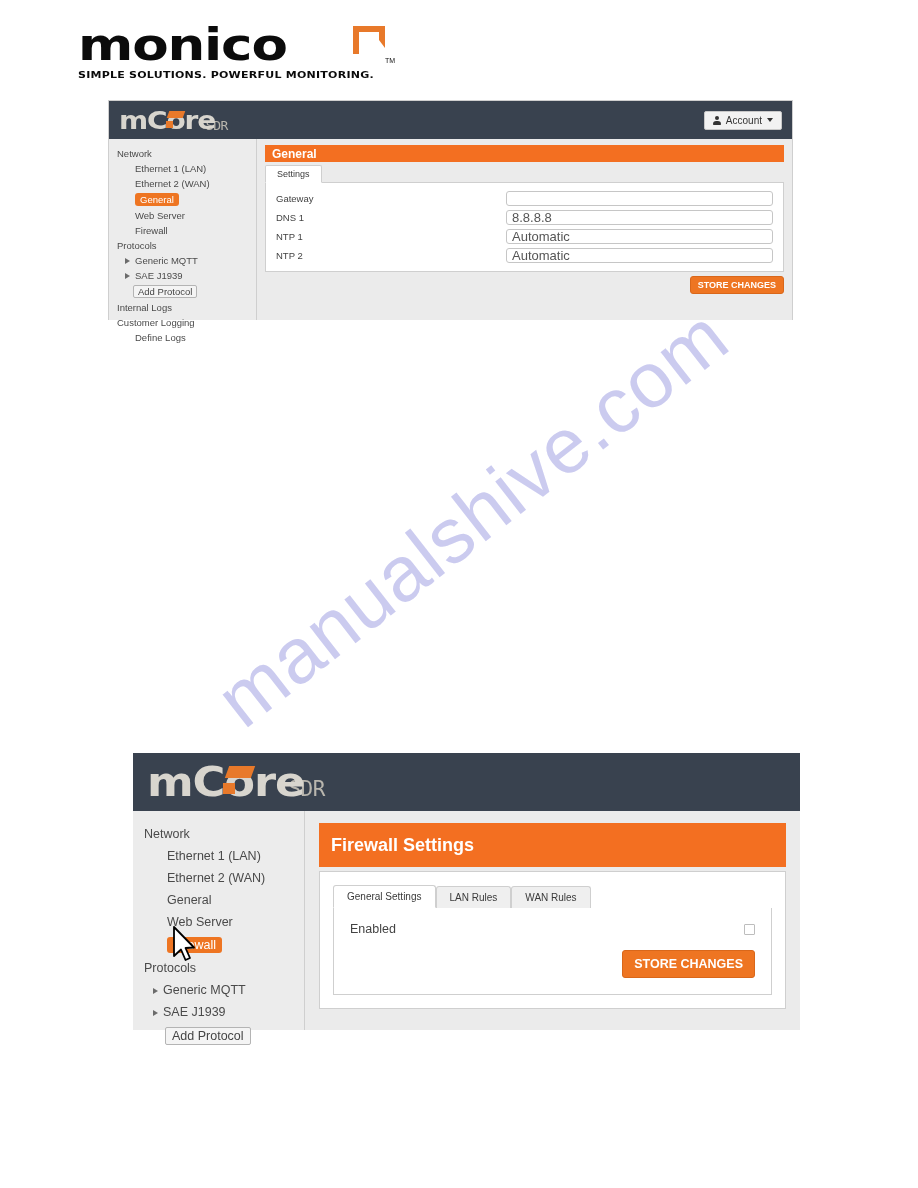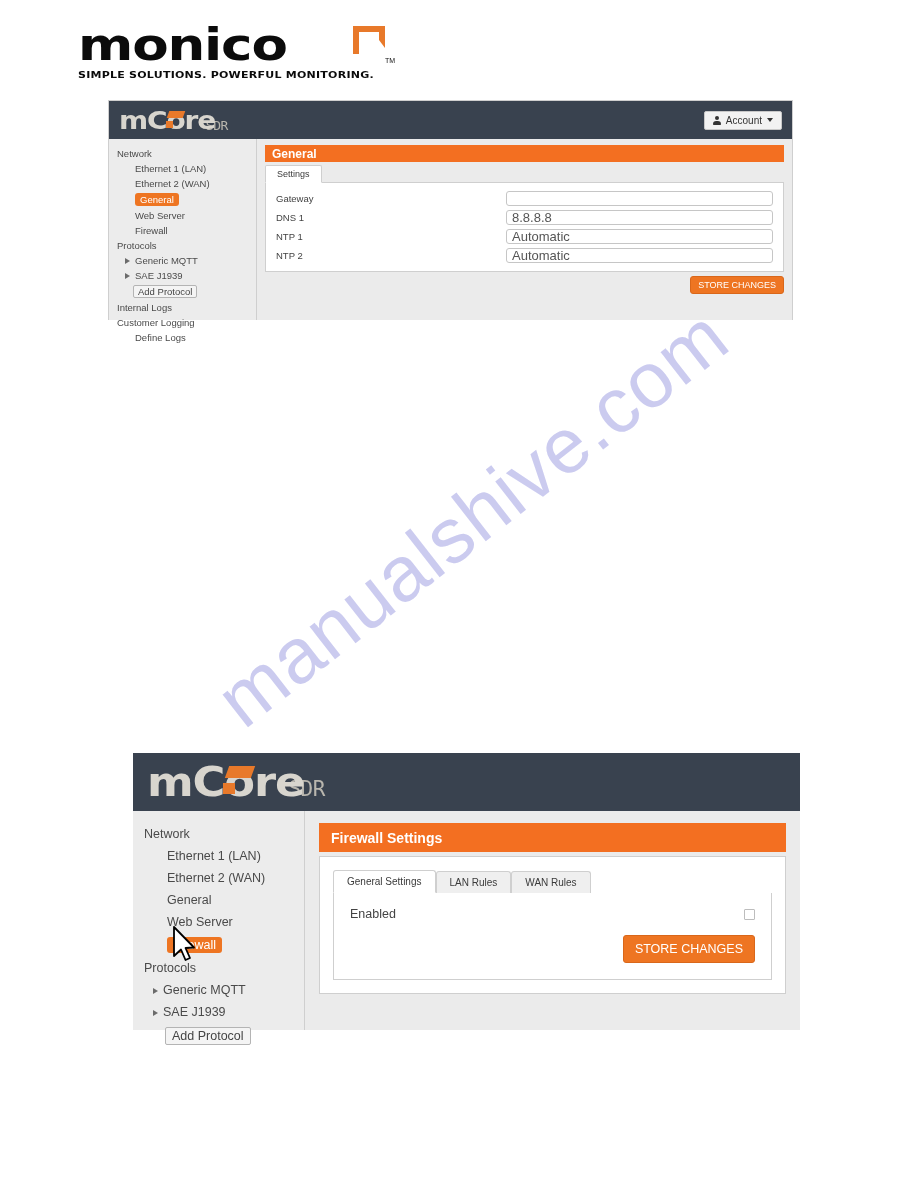--- a/index.html
+++ b/index.html
@@ -96,21 +96,21 @@
     color:#3a3a3a;box-sizing:border-box;cursor:pointer;
   }
   .tab.active{background:#ffffff;border-bottom:1px solid #ffffff;}
   .form-row{display:flex;align-items:center;}
   .form-label{color:#434343;}
   .form-input{
     border:1px solid #c6c6c6;border-radius:3px;background:#ffffff;
     color:#555;box-sizing:border-box;display:flex;align-items:center;
   }
   .store-btn{
-    background:#ee7522;color:#ffffff;border-radius:3px;font-weight:normal;
+    background:#ee7522;color:#ffffff;border-radius:3px;font-weight:bold;
     display:inline-flex;align-items:center;justify-content:center;cursor:pointer;
     border:1px solid #d9671a;
   }
   .checkbox{
     width:11px;height:11px;border:1px solid #bdbdbd;background:#fff;
     border-radius:1px;cursor:pointer;box-sizing:border-box;
   }
 
   
   #shot1{left:108px;top:100px;width:685px;height:220px;border:1px solid #cfcfcf;box-sizing:border-box;}
@@ -137,21 +137,21 @@
   #shot2{left:133px;top:753px;width:667px;height:277px;}
   #shot2 .app-header{height:58px;padding:0 14px;}
   #shot2 .mcore-word{font-size:40px;}
   #shot2 .mcore-sdr{font-size:21px;margin-bottom:2px;}
   #shot2 .app-body{height:219px;}
   #shot2 .sidebar{width:172px;padding:12px 0 0 8px;}
   #shot2 .nav-group{font-size:12.5px;padding:4px 0 4px 3px;}
   #shot2 .nav-child{font-size:12.5px;padding:4px 0 4px 26px;}
   #shot2 .nav-selected{padding:1px 6px;}
   #shot2 .content-area{padding:12px 14px 0 14px;}
-  #shot2 .page-title-bar{height:29px;padding:1px 12px;font-size:14px;}
+  #shot2 .page-title-bar{height:44px;padding:1px 12px;font-size:18px;}
   #shot2 .panel{margin-top:4px;padding:13px;}
   #shot2 .tabstrip{padding-left:0;}
   #shot2 .tab{font-size:10px;padding:5px 13px;border-radius:3px 3px 0 0;}
   #shot2 .inner-body{border:1px solid #cfcfcf;border-top:none;background:#fff;padding:14px 16px 16px 16px;}
   #shot2 .form-label{font-size:12.5px;}
   #shot2 .store-btn{font-size:12.5px;padding:6px 11px;}
 
   
   #mouse-cursor{position:absolute;left:172px;top:925px;width:26px;height:40px;pointer-events:none;}
 </style>

